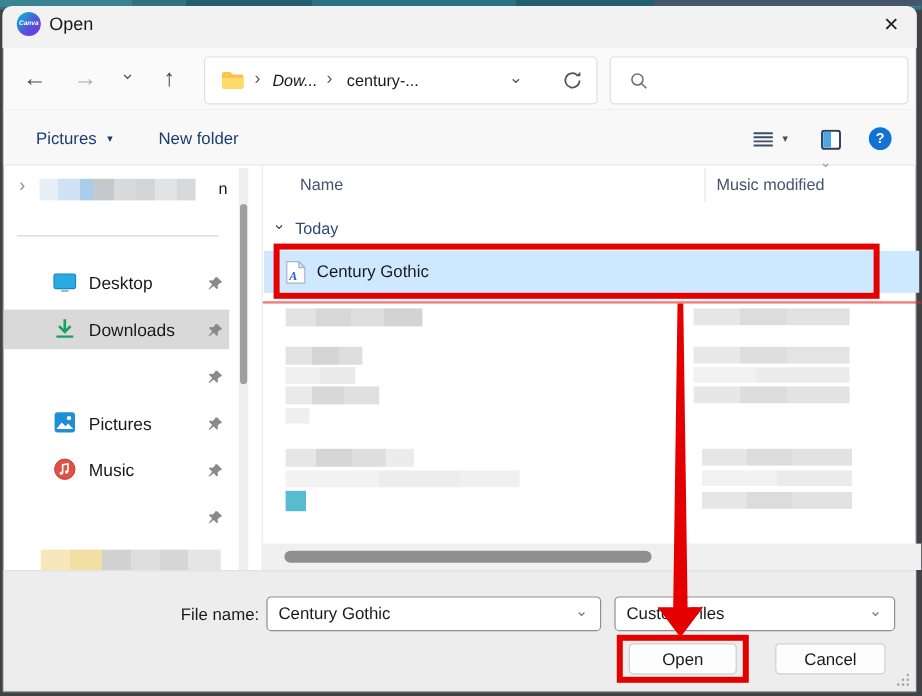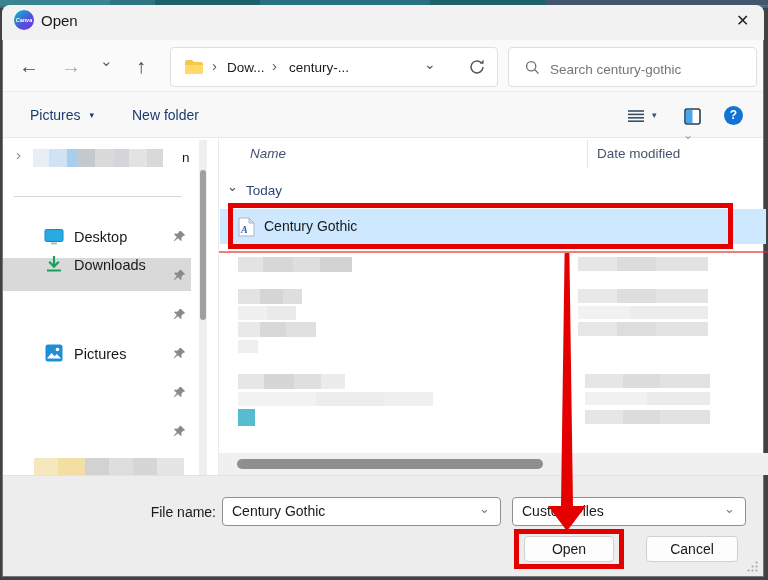--- a/index.html
+++ b/index.html
@@ -51,35 +51,34 @@
   <div class="abs navglyph" style="left:61px;top:55px;color:#ababab;">→</div>
   <div class="abs chev" style="left:100px;top:52px;font-size:15px;">⌄</div>
   <div class="abs navglyph" style="left:136px;top:55px;">↑</div>
 
   <div class="abs box" style="left:170px;top:47px;width:328px;height:40px;"></div>
   <svg class="abs" style="left:184px;top:59px;" width="20" height="16" viewBox="0 0 20 16">
     <path d="M1 3a2 2 0 0 1 2-2h5l2 2h7a2 2 0 0 1 2 2v8a2 2 0 0 1-2 2H3a2 2 0 0 1-2-2z" fill="#f6c64c"></path>
     <path d="M1 6h18v7a2 2 0 0 1-2 2H3a2 2 0 0 1-2-2z" fill="#ffd969"></path>
   </svg>
   <div class="abs chev" style="left:212px;top:57px;font-size:15px;">›</div>
-  <div class="abs txt" style="left:227px;top:60px;font-size:13.5px;">Dow...</div>
+  <div class="abs txt" style="left:227px;top:60px;font-size:13.5px;font-style:italic;">Dow...</div>
   <div class="abs chev" style="left:272px;top:57px;font-size:15px;">›</div>
   <div class="abs txt" style="left:289px;top:60px;font-size:13.5px;">century-...</div>
   <div class="abs chev" style="left:424px;top:56px;font-size:14px;">⌄</div>
   <svg class="abs" style="left:468px;top:58px;" width="18" height="18" viewBox="0 0 16 16">
     <path d="M13.3 8a5.3 5.3 0 1 1-1.7-3.9" fill="none" stroke="#555" stroke-width="1.3"></path>
     <path d="M13.9 1.6v3.4h-3.4z" fill="#555"></path>
   </svg>
 
   <div class="abs box" style="left:508px;top:47px;width:249px;height:40px;"></div>
   <svg class="abs" style="left:525px;top:60px;" width="15" height="15" viewBox="0 0 15 15">
     <circle cx="6.2" cy="6.2" r="4.6" fill="none" stroke="#6f6f6f" stroke-width="1.3"></circle>
     <line x1="9.8" y1="9.8" x2="13.6" y2="13.6" stroke="#6f6f6f" stroke-width="1.3"></line>
   </svg>
-  <input class="abs txt" type="text" style="left: 548px; top: 58px; width: 195px; height: 20px; border: none; outline: none; background: transparent; font-size: 13.5px; font-family: &quot;Liberation Sans&quot;, sans-serif; color: rgb(51, 51, 51);" placeholder="Search century-gothic">
 
   <div class="abs toolbar"></div>
   <div class="abs txt bluetxt" style="left:30px;top:107px;font-size:14px;">
     <span>Pictures</span>
     <span style="font-size:9px;vertical-align:2px;margin-left:5px;">▾</span>
   </div>
   <div class="abs txt bluetxt" style="left:132px;top:107px;font-size:14px;">New folder</div>
   <svg class="abs" style="left:627px;top:109px;" width="18" height="14" viewBox="0 0 18 14">
     <g stroke="#3c4e66" stroke-width="1.6">
         <line x1="1" y1="2" x2="17" y2="2"></line>
@@ -109,21 +108,21 @@
       <rect x="1" y="3.5" width="18" height="12" rx="1.5" fill="#29abe2"></rect>
       <rect x="1" y="3.5" width="18" height="12" rx="1.5" fill="none" stroke="#1286c6" stroke-width="1"></rect>
       <rect x="7" y="16.5" width="6" height="1.8" fill="#9db6c9"></rect>
     </svg>
     <span style="margin-left:6px;">Desktop</span>
   </div>
   <svg class="abs pin" style="left:172px;top:230px;" viewBox="0 0 16 16">
     <path d="M10.3 1.1l4.6 4.6-1 1-.9-.1-2.3 2.3.3 2.7-1 1-3.1-3.1-4.2 3.4-.6-.6 3.4-4.2L2.4 5l1-1 2.7.3L8.4 2l-.1-.9z" fill="#8a8a8a"></path>
   </svg>
 
-  <div class="abs sideitem" style="left:44px;top:250px;width:150px;">
+  <div class="abs sideitem" style="left:44px;top:261px;width:150px;">
     <svg width="20" height="20" viewBox="0 0 20 20" style="vertical-align:-4px;">
       <path d="M10 2v9" stroke="#17a05e" stroke-width="2.2" fill="none"></path>
       <path d="M5.2 7.8L10 12.6l4.8-4.8" fill="none" stroke="#17a05e" stroke-width="2.2"></path>
       <path d="M3 16.5h14" stroke="#17a05e" stroke-width="2"></path>
     </svg>
     <span style="margin-left:6px;">Downloads</span>
   </div>
   <svg class="abs pin" style="left:172px;top:269px;" viewBox="0 0 16 16">
     <path d="M10.3 1.1l4.6 4.6-1 1-.9-.1-2.3 2.3.3 2.7-1 1-3.1-3.1-4.2 3.4-.6-.6 3.4-4.2L2.4 5l1-1 2.7.3L8.4 2l-.1-.9z" fill="#8a8a8a"></path>
   </svg>
@@ -137,36 +136,46 @@
       <rect x="1.5" y="1.5" width="17" height="17" rx="2.5" fill="#1e8fd5"></rect>
       <circle cx="13.5" cy="6.5" r="1.8" fill="#fff"></circle>
       <path d="M3 15.5l4.5-5.5 3.2 3.2 2.1-2.2 4.2 4.5z" fill="#fff"></path>
     </svg>
     <span style="margin-left:6px;text-align:right;">Pictures</span>
   </div>
   <svg class="abs pin" style="left:172px;top:347px;" viewBox="0 0 16 16">
     <path d="M10.3 1.1l4.6 4.6-1 1-.9-.1-2.3 2.3.3 2.7-1 1-3.1-3.1-4.2 3.4-.6-.6 3.4-4.2L2.4 5l1-1 2.7.3L8.4 2l-.1-.9z" fill="#8a8a8a"></path>
   </svg>
 
+  <div class="abs sideitem" style="left:44px;top:378px;width:150px;">
+    <svg width="20" height="20" viewBox="0 0 20 20" style="vertical-align:-4px;">
+      <circle cx="10" cy="10" r="8.5" fill="#de5146"></circle>
+      <circle cx="10" cy="10" r="8.5" fill="none" stroke="#c43c35" stroke-width=".8"></circle>
+      <path d="M8.2 13.2V6.4l4.4-1v6.8" fill="none" stroke="#fff" stroke-width="1.4"></path>
+      <circle cx="7.1" cy="13.3" r="1.4" fill="#fff"></circle>
+        <circle cx="11.5" cy="12.3" r="1.4" fill="#fff"></circle>
+    </svg>
+    <span style="margin-left:6px;">Music</span>
+  </div>
   <svg class="abs pin" style="left:172px;top:386px;" viewBox="0 0 16 16">
     <path d="M10.3 1.1l4.6 4.6-1 1-.9-.1-2.3 2.3.3 2.7-1 1-3.1-3.1-4.2 3.4-.6-.6 3.4-4.2L2.4 5l1-1 2.7.3L8.4 2l-.1-.9z" fill="#8a8a8a"></path>
   </svg>
 
   <svg class="abs pin" style="left:172px;top:425px;" viewBox="0 0 16 16">
     <path d="M10.3 1.1l4.6 4.6-1 1-.9-.1-2.3 2.3.3 2.7-1 1-3.1-3.1-4.2 3.4-.6-.6 3.4-4.2L2.4 5l1-1 2.7.3L8.4 2l-.1-.9z" fill="#8a8a8a"></path>
   </svg>
 
   <div class="abs" style="left:34px;top:458px;width:150px;height:17px;background:linear-gradient(90deg,#f6e7bd 0 16%,#f3dfa4 16% 34%,#d2d2d2 34% 50%,#dedede 50% 66%,#d6d6d6 66% 82%,#e5e5e5 82% 100%);"></div>
 
   <div class="abs" style="left:218px;top:138px;width:1px;height:338px;background:#ebebeb;"></div>
 
-  <div class="abs txt hdr" style="left:250px;top:146px;font-style:italic;">Name</div>
+  <div class="abs txt hdr" style="left:250px;top:146px;">Name</div>
   <div class="abs" style="left:587px;top:140px;width:1px;height:28px;background:#e6e6e6;"></div>
   <div class="abs" style="left:683px;top:128px;font-size:12px;color:#93a0b0;">⌄</div>
-  <div class="abs txt hdr" style="left:597px;top:146px;">Date modified</div>
+  <div class="abs txt hdr" style="left:597px;top:146px;">Music modified</div>
 
   <div class="abs" style="left:227px;top:179px;font-size:13px;color:#4a4a4a;">⌄</div>
   <div class="abs txt" style="left:246px;top:183px;font-size:13.5px;color:#2c4a75;">Today</div>
 
   <div class="abs" style="left:220px;top:209px;width:546px;height:35px;background:#cde8ff;"></div>
   <svg class="abs" style="left:238px;top:217px;" width="17" height="20" viewBox="0 0 17 20">
     <path d="M1 1h10l5 5v13H1z" fill="#fff" stroke="#a9b4c9" stroke-width="1"></path>
     <path d="M11 1l5 5h-5z" fill="#dde4ef" stroke="#a9b4c9" stroke-width="1"></path>
     <text x="3" y="16" font-size="10" font-weight="bold" font-style="italic" fill="#2b5fc7" font-family="Liberation Serif,serif">A</text>
   </svg>

